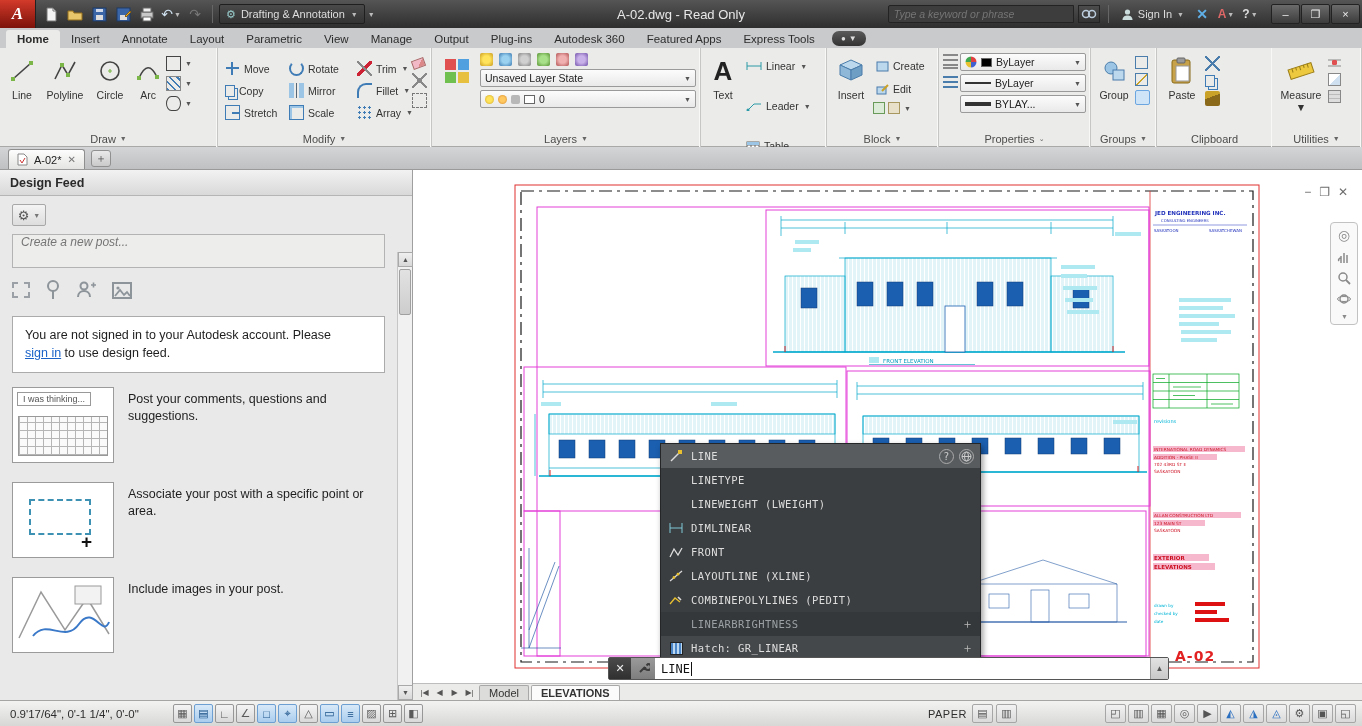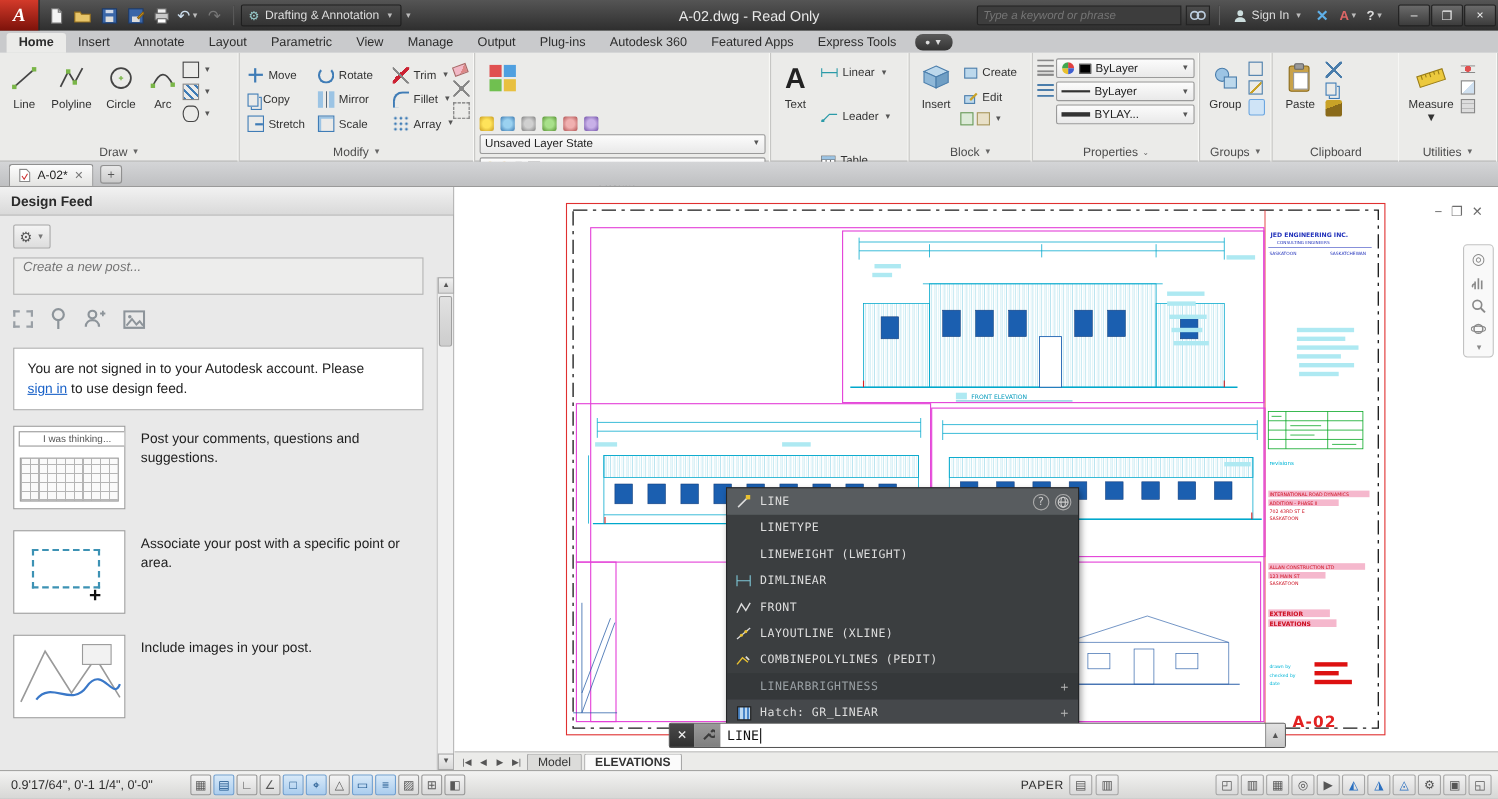--- a/index.html
+++ b/index.html
@@ -87,21 +87,21 @@
 .postbox{margin-top:8px;height:34px;background:#ededec;border:1px solid #b3b3b3;display:flex;align-items:flex-start;padding:0 8px}
 .postbox input{width:100%;background:transparent;border:none;outline:none;font-style:italic;color:#8d8d8d;font-size:12px;font-family:"Liberation Sans",sans-serif}
 .pficons{margin-top:12px;display:flex;align-items:center;gap:16px;color:#8d949a}
 .marquee{width:18px;height:16px;border:2px dashed #9aa0a6}
 .signbox{margin-top:16px;background:#fff;border:1px solid #ababab;padding:10px 12px;font-size:12.5px;color:#1e1e1e;line-height:1.4}
 .signbox a{color:#1a62c8;text-decoration:underline}
 .features{margin-top:14px;display:flex;flex-direction:column;gap:19px}
 .feat{display:flex;align-items:flex-start}
 .fimg{width:102px;height:76px;background:#fff;border:1px solid #9b9b9b;flex:0 0 auto;position:relative;overflow:hidden}
 .ftext{padding-left:14px;font-size:12.5px;color:#1e1e1e;line-height:1.35;padding-top:4px;width:250px}
-.bub{position:absolute;left:4px;top:4px;background:#fff;border:1px solid #999;font-size:9px;color:#555;padding:1px 21px;white-space:nowrap}
+.bub{position:absolute;left:4px;top:4px;background:#fff;border:1px solid #999;font-size:9px;color:#555;padding:1px 5px;white-space:nowrap}
 .kb{position:absolute;left:5px;top:28px;width:90px;height:40px;border:1px solid #999;background-color:#fafafa;background-image:repeating-linear-gradient(0deg,#b5b5b5 0 1px,transparent 1px 8px),repeating-linear-gradient(90deg,#b5b5b5 0 1px,transparent 1px 8px)}
 .dashrect{position:absolute;left:16px;top:16px;width:62px;height:36px;border:2px dashed #3d92b4}
 .plusmark{position:absolute;left:68px;top:48px;font-size:19px;font-weight:bold;color:#111}
 
 .pscroll{position:absolute;right:0;top:82px;bottom:0;width:15px;background:#f1f1f1;border-left:1px solid #c6c6c6}
 .sbtn{position:absolute;left:0;width:15px;height:15px;background:linear-gradient(#f0f0f0,#d8d8d8);border:1px solid #a9a9a9;display:flex;align-items:center;justify-content:center;font-size:7px;color:#555}
 .sthumb{position:absolute;left:1px;top:17px;width:12px;height:46px;background:linear-gradient(#e2e2e2,#cdcdcd);border:1px solid #a0a0a0;border-radius:2px}
 
 
 .canvas{position:relative;flex:1;height:530px;background:#ffffff;overflow:hidden}
@@ -380,21 +380,21 @@
           <div class="mic" style="border:1px dashed #777"></div>
         </div>
       </div>
       <div class="plabel">
           <span>Modify</span>
           <span class="da">▼</span>
         </div>
     </div>
 
     <div class="panel" style="width:269px">
-      <div class="pbody" style="flex-direction:column">
+      <div class="pbody" style="flex-direction:row">
         <div class="bigbtn" style="width:42px">
           <div class="bicon">
               <svg width="28" height="28">
             <rect x="2" y="2" width="11" height="11" fill="#e05050"></rect>
                 <rect x="15" y="2" width="11" height="11" fill="#50a0e0"></rect>
             <rect x="2" y="15" width="11" height="11" fill="#70c050"></rect>
                 <rect x="15" y="15" width="11" height="11" fill="#e8c040"></rect>
           </svg>
             </div>
           <div class="blabel">&nbsp;</div>

